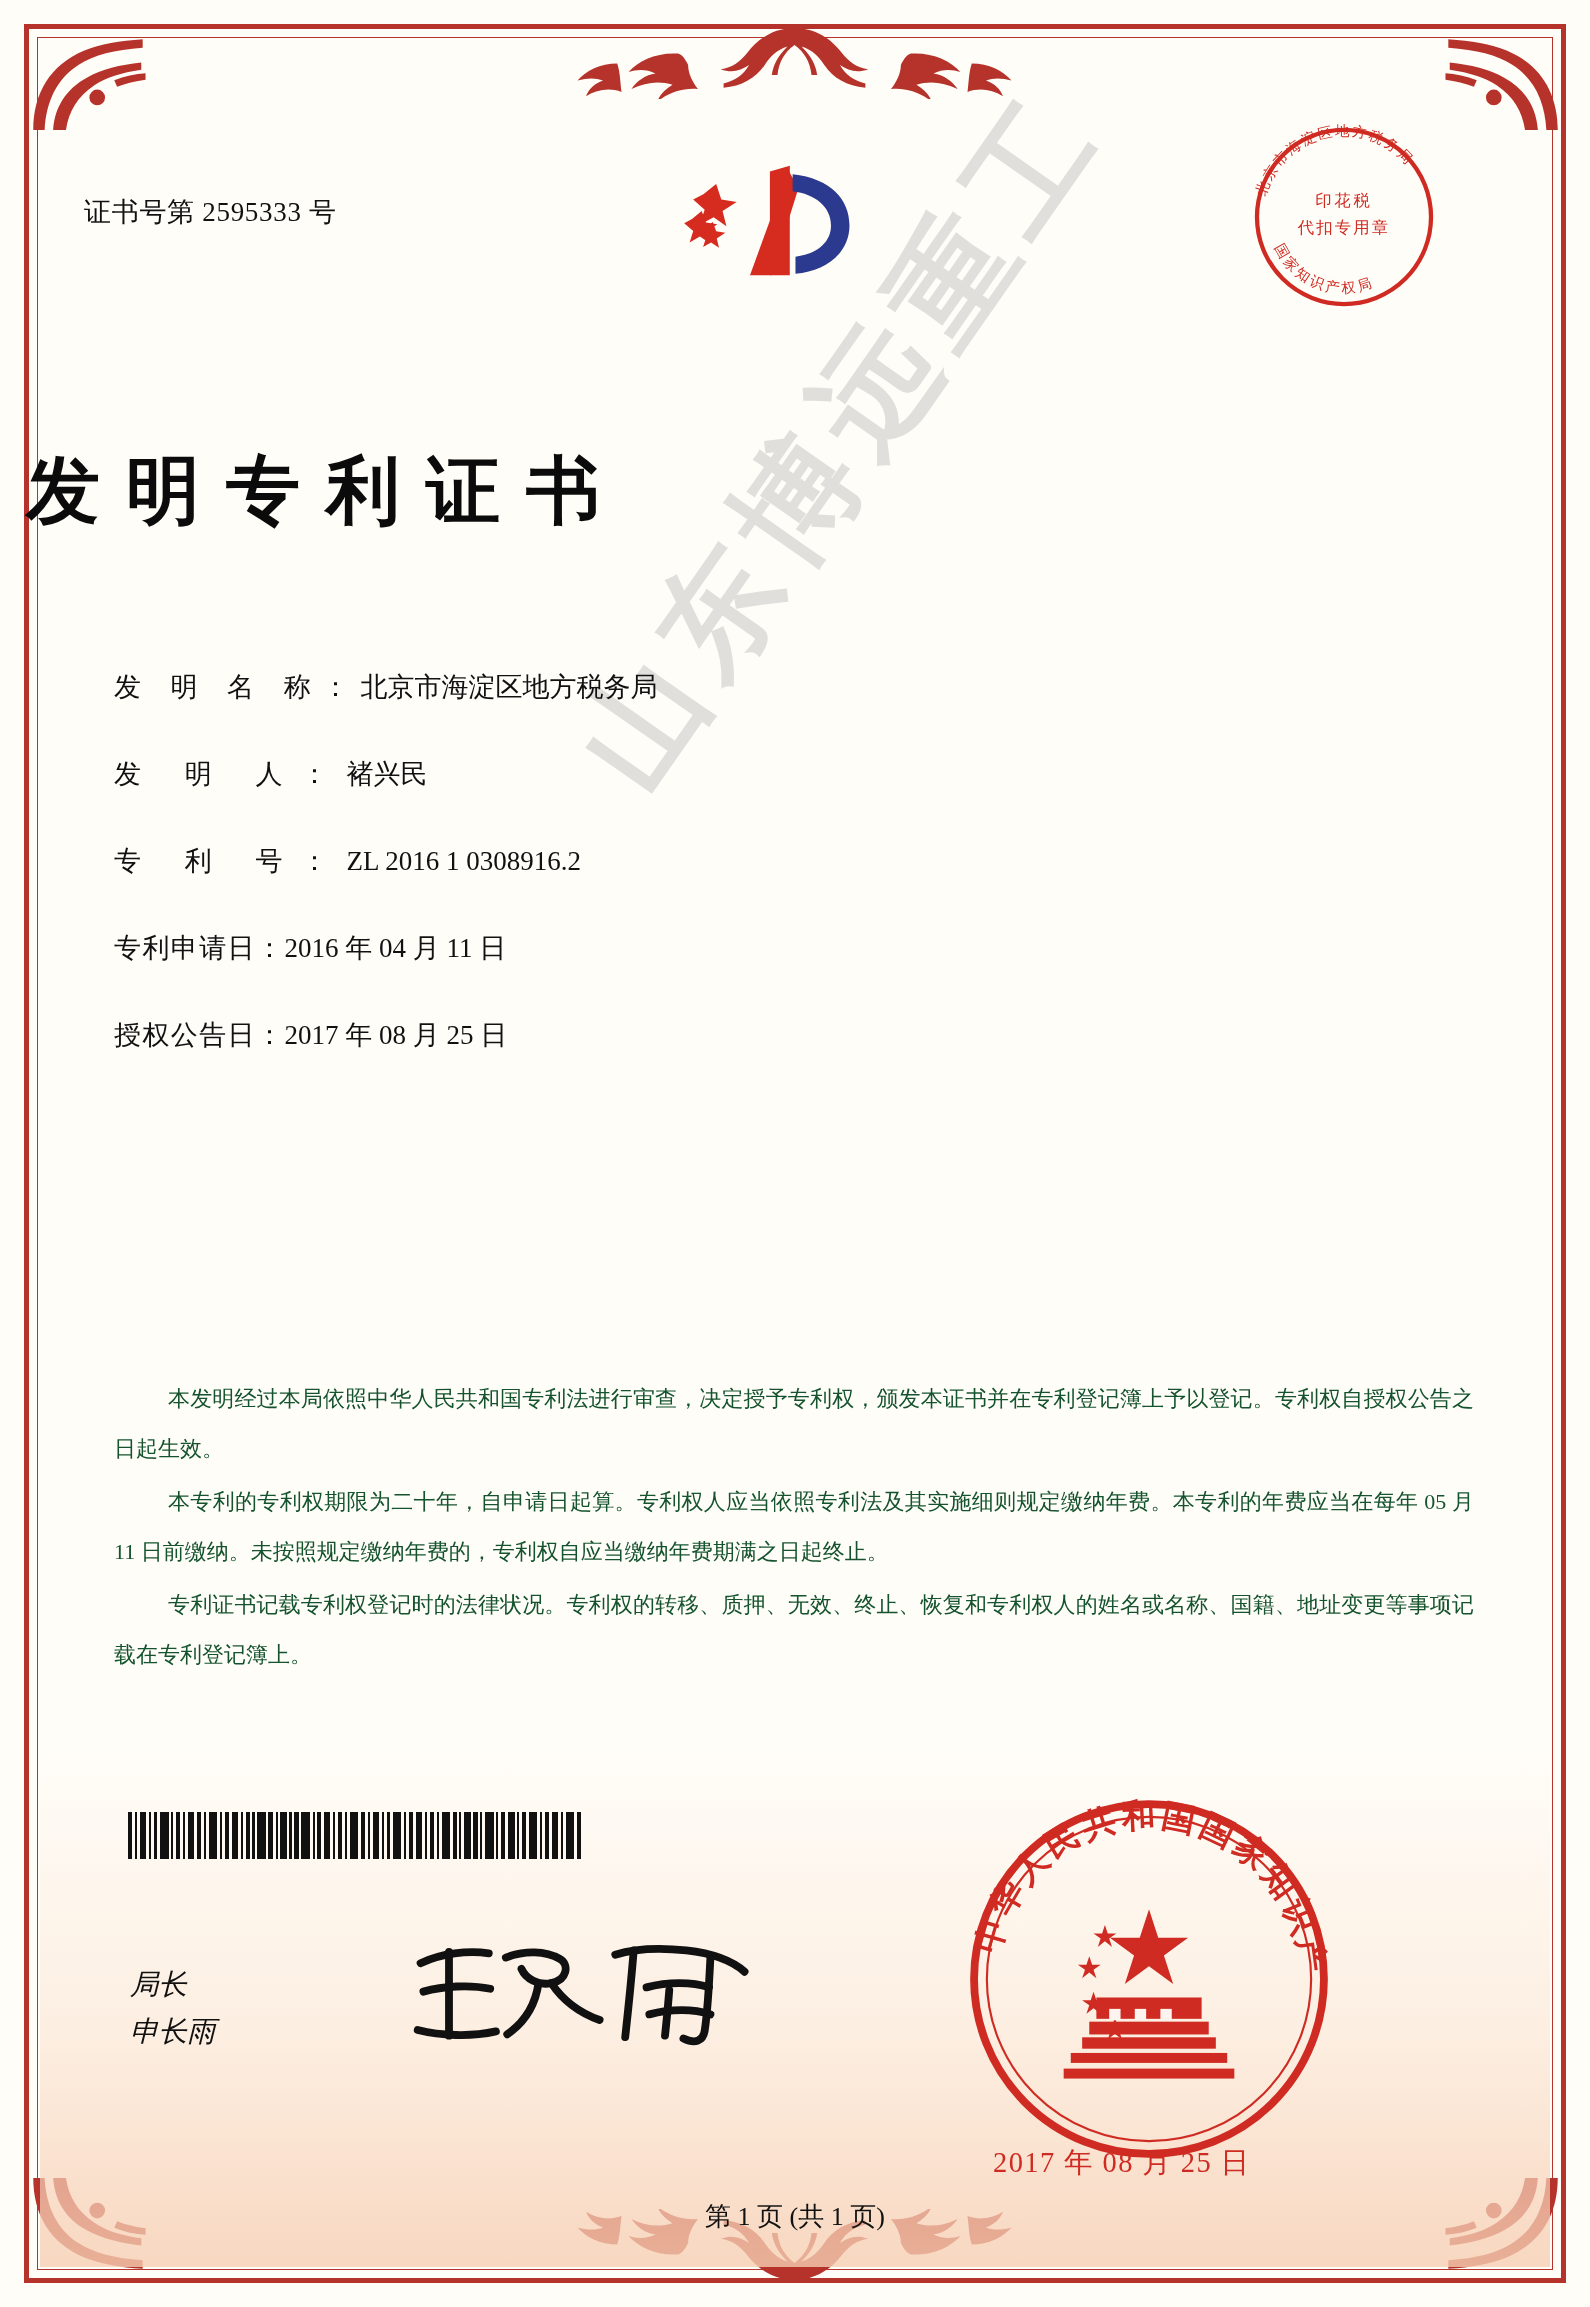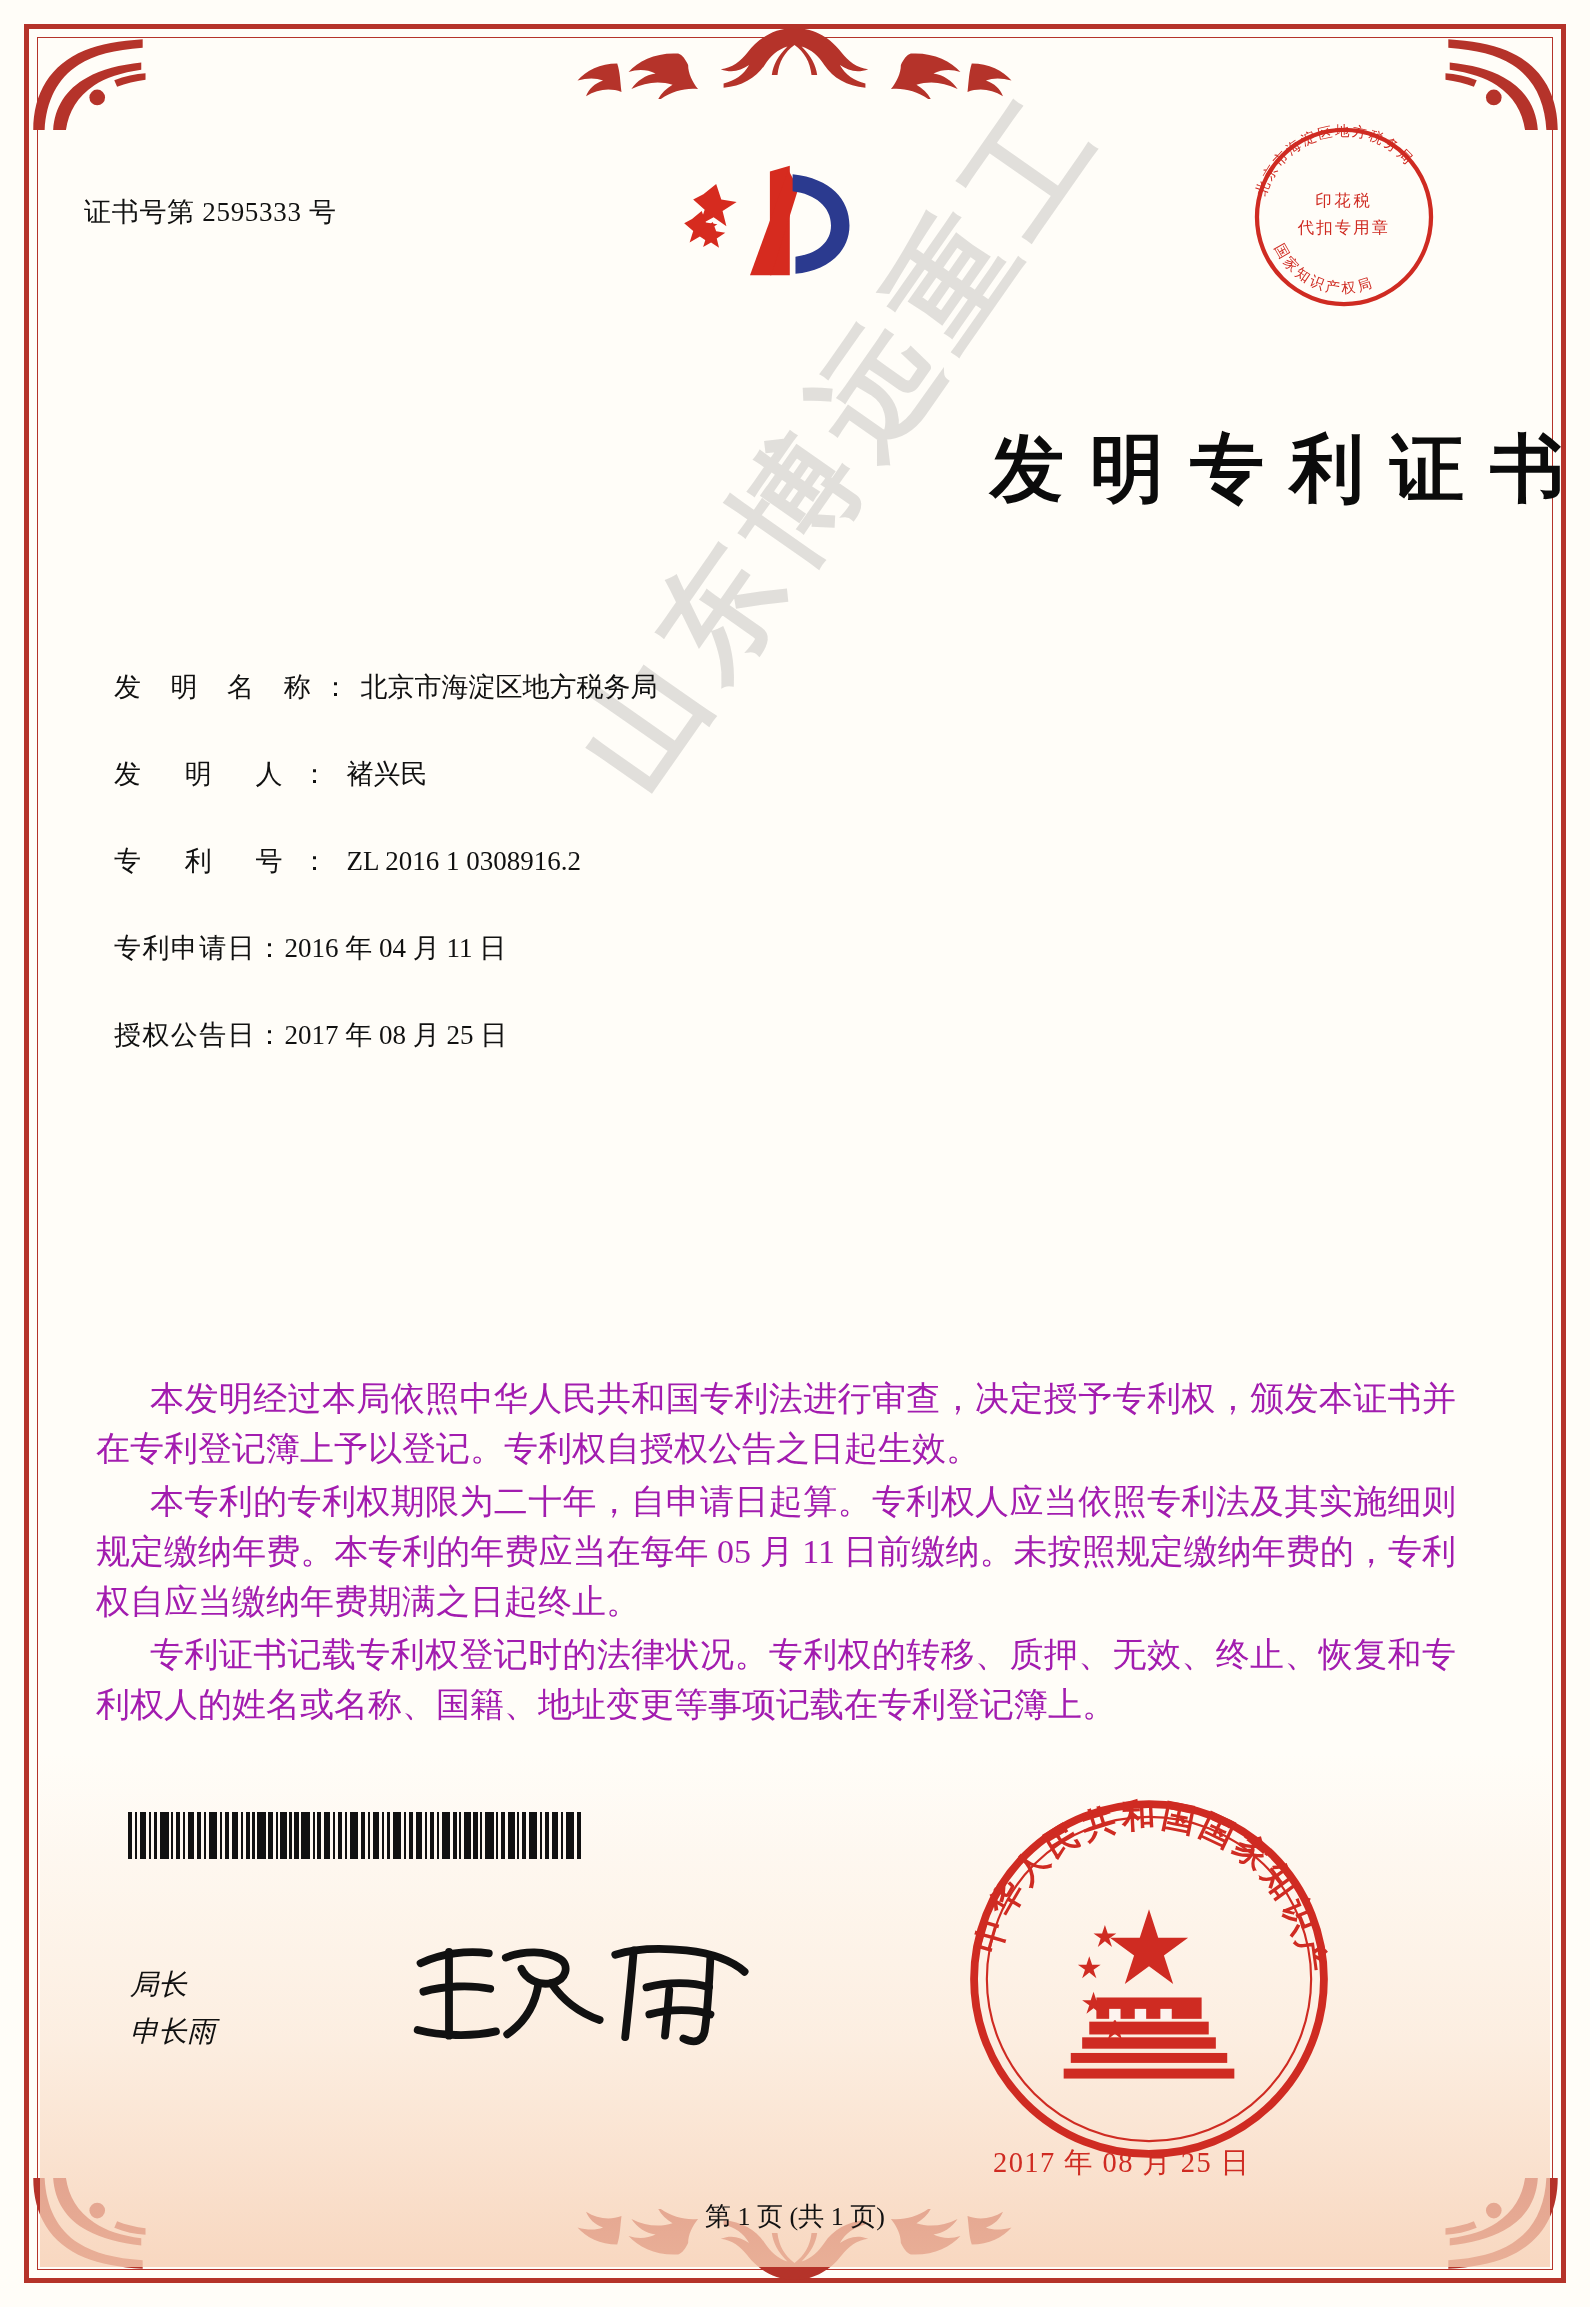--- a/index.html
+++ b/index.html
@@ -107,22 +107,22 @@
     top: 110px;
     width: 214px;
     height: 214px;
   }
   .tax-seal svg { display:block; width:100%; height:100%; }
 
   .title {
     position: absolute;
     left: 0;
     right: 0;
-    top: 420px;
-    text-align: right;
+    top: 442px;
+    text-align: left;
     font-size: 74px;
     letter-spacing: 26px;
     text-indent: 26px;
     font-weight: 700;
     color: #0b0b0b;
     font-family: "DejaVu Serif", "Liberation Serif", serif;
   }
 
   
   .fields {
@@ -144,26 +144,26 @@
     display: inline-block;
   }
   .lbl-sp3 { letter-spacing: 11.4px; font-family: Liberation Serif, serif; }
   .lbl-sp4 { letter-spacing: 18.5px; }
   .lbl-sp0 { letter-spacing: 1.4px; }
   .lbl-sp2 { letter-spacing: 7.1px; }
 
   
   .body-text {
     position: absolute;
-    left: 96px;
+    left: 114px;
     top: 1374px;
     width: 1360px;
-    font-size: 34px;
+    font-size: 22px;
     line-height: 50px;
-    color: #a21caf;
+    color: #14532d;
     text-align: justify;
   }
   .body-text p {
     margin: 0 0 2.8px 0;
     text-indent: 54px;
   }
 
   
   .watermark {
     position: absolute;

